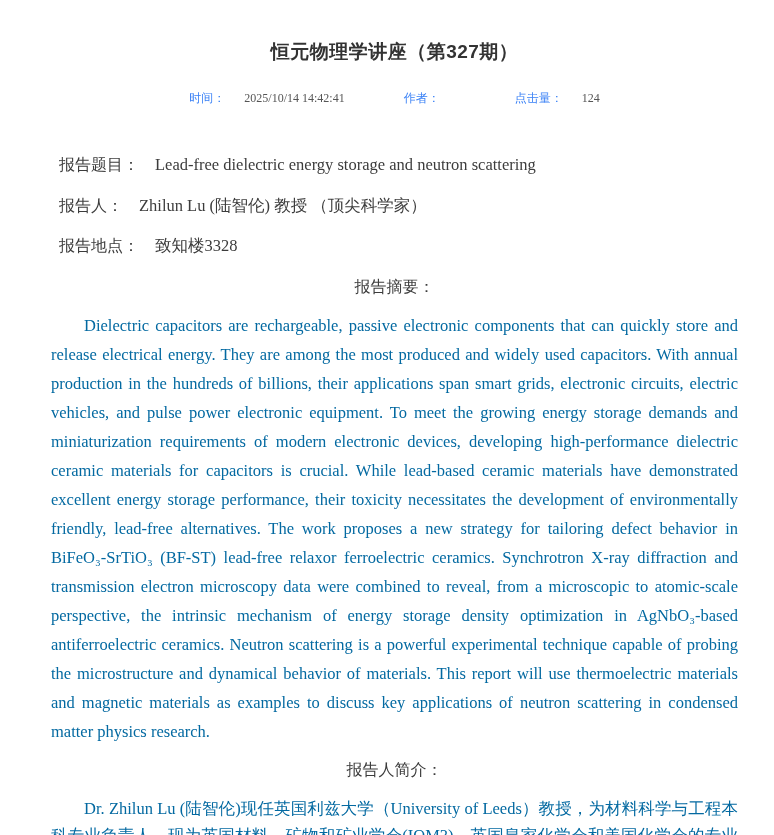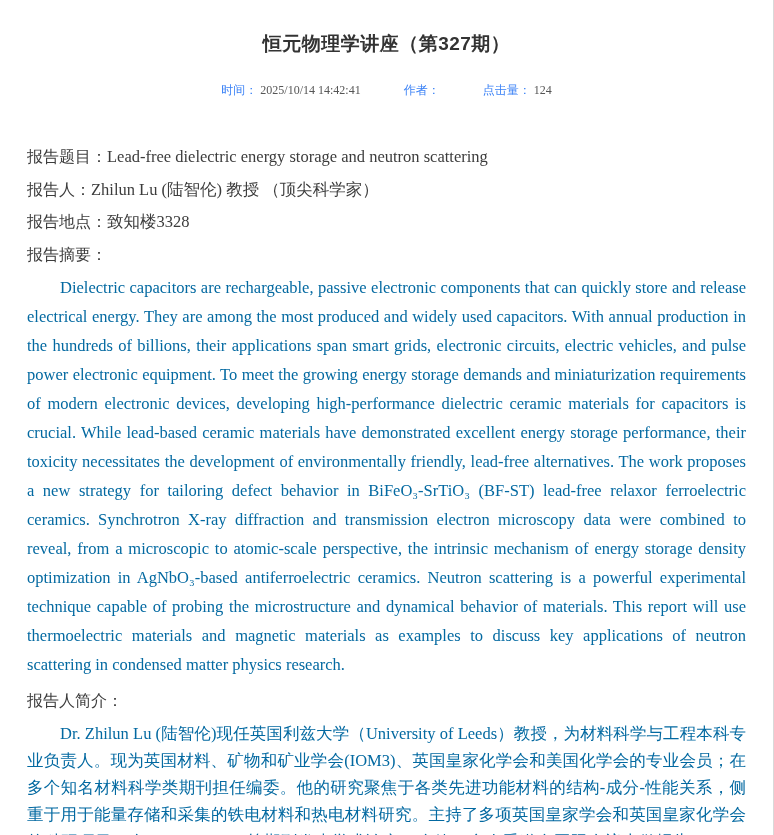--- a/index.html
+++ b/index.html
@@ -1,15 +1,15 @@
 <!DOCTYPE html>
 <html><head>
 <meta charset="utf-8">
 <style>
-  * { margin: 0; padding: 0; box-sizing: border-box; }
+  * { margin: 8px; padding: 0; box-sizing: border-box; }
   html, body { background: #ffffff; }
   body {
     width: 774px;
     height: 835px;
     margin: 0 auto;
     font-family: "Liberation Serif", "DejaVu Serif", serif;
     color: #3c3c3c;
     border-right: 1px solid #d9d9d9;
     overflow: hidden;
   }
@@ -55,20 +55,21 @@
   }
   .paragraph.cjk {
     font-family: "Liberation Serif", "DejaVu Serif", serif;
     line-height: 27px;
   }
   .section-label {
     font-size: 16px;
     line-height: 32.5px;
     font-family: Liberation Sans, sans-serif;
     color: #3c3c3c;
+    text-align: center;
   }
   .abstract-block { margin-top: 2px; }
   .bio-block { margin-top: 2px; }
   .intro-label { margin-top: 6px; }
 </style>
 </head>
 <body>
 
 <h1 class="page-title">恒元物理学讲座（第327期）</h1>
 

